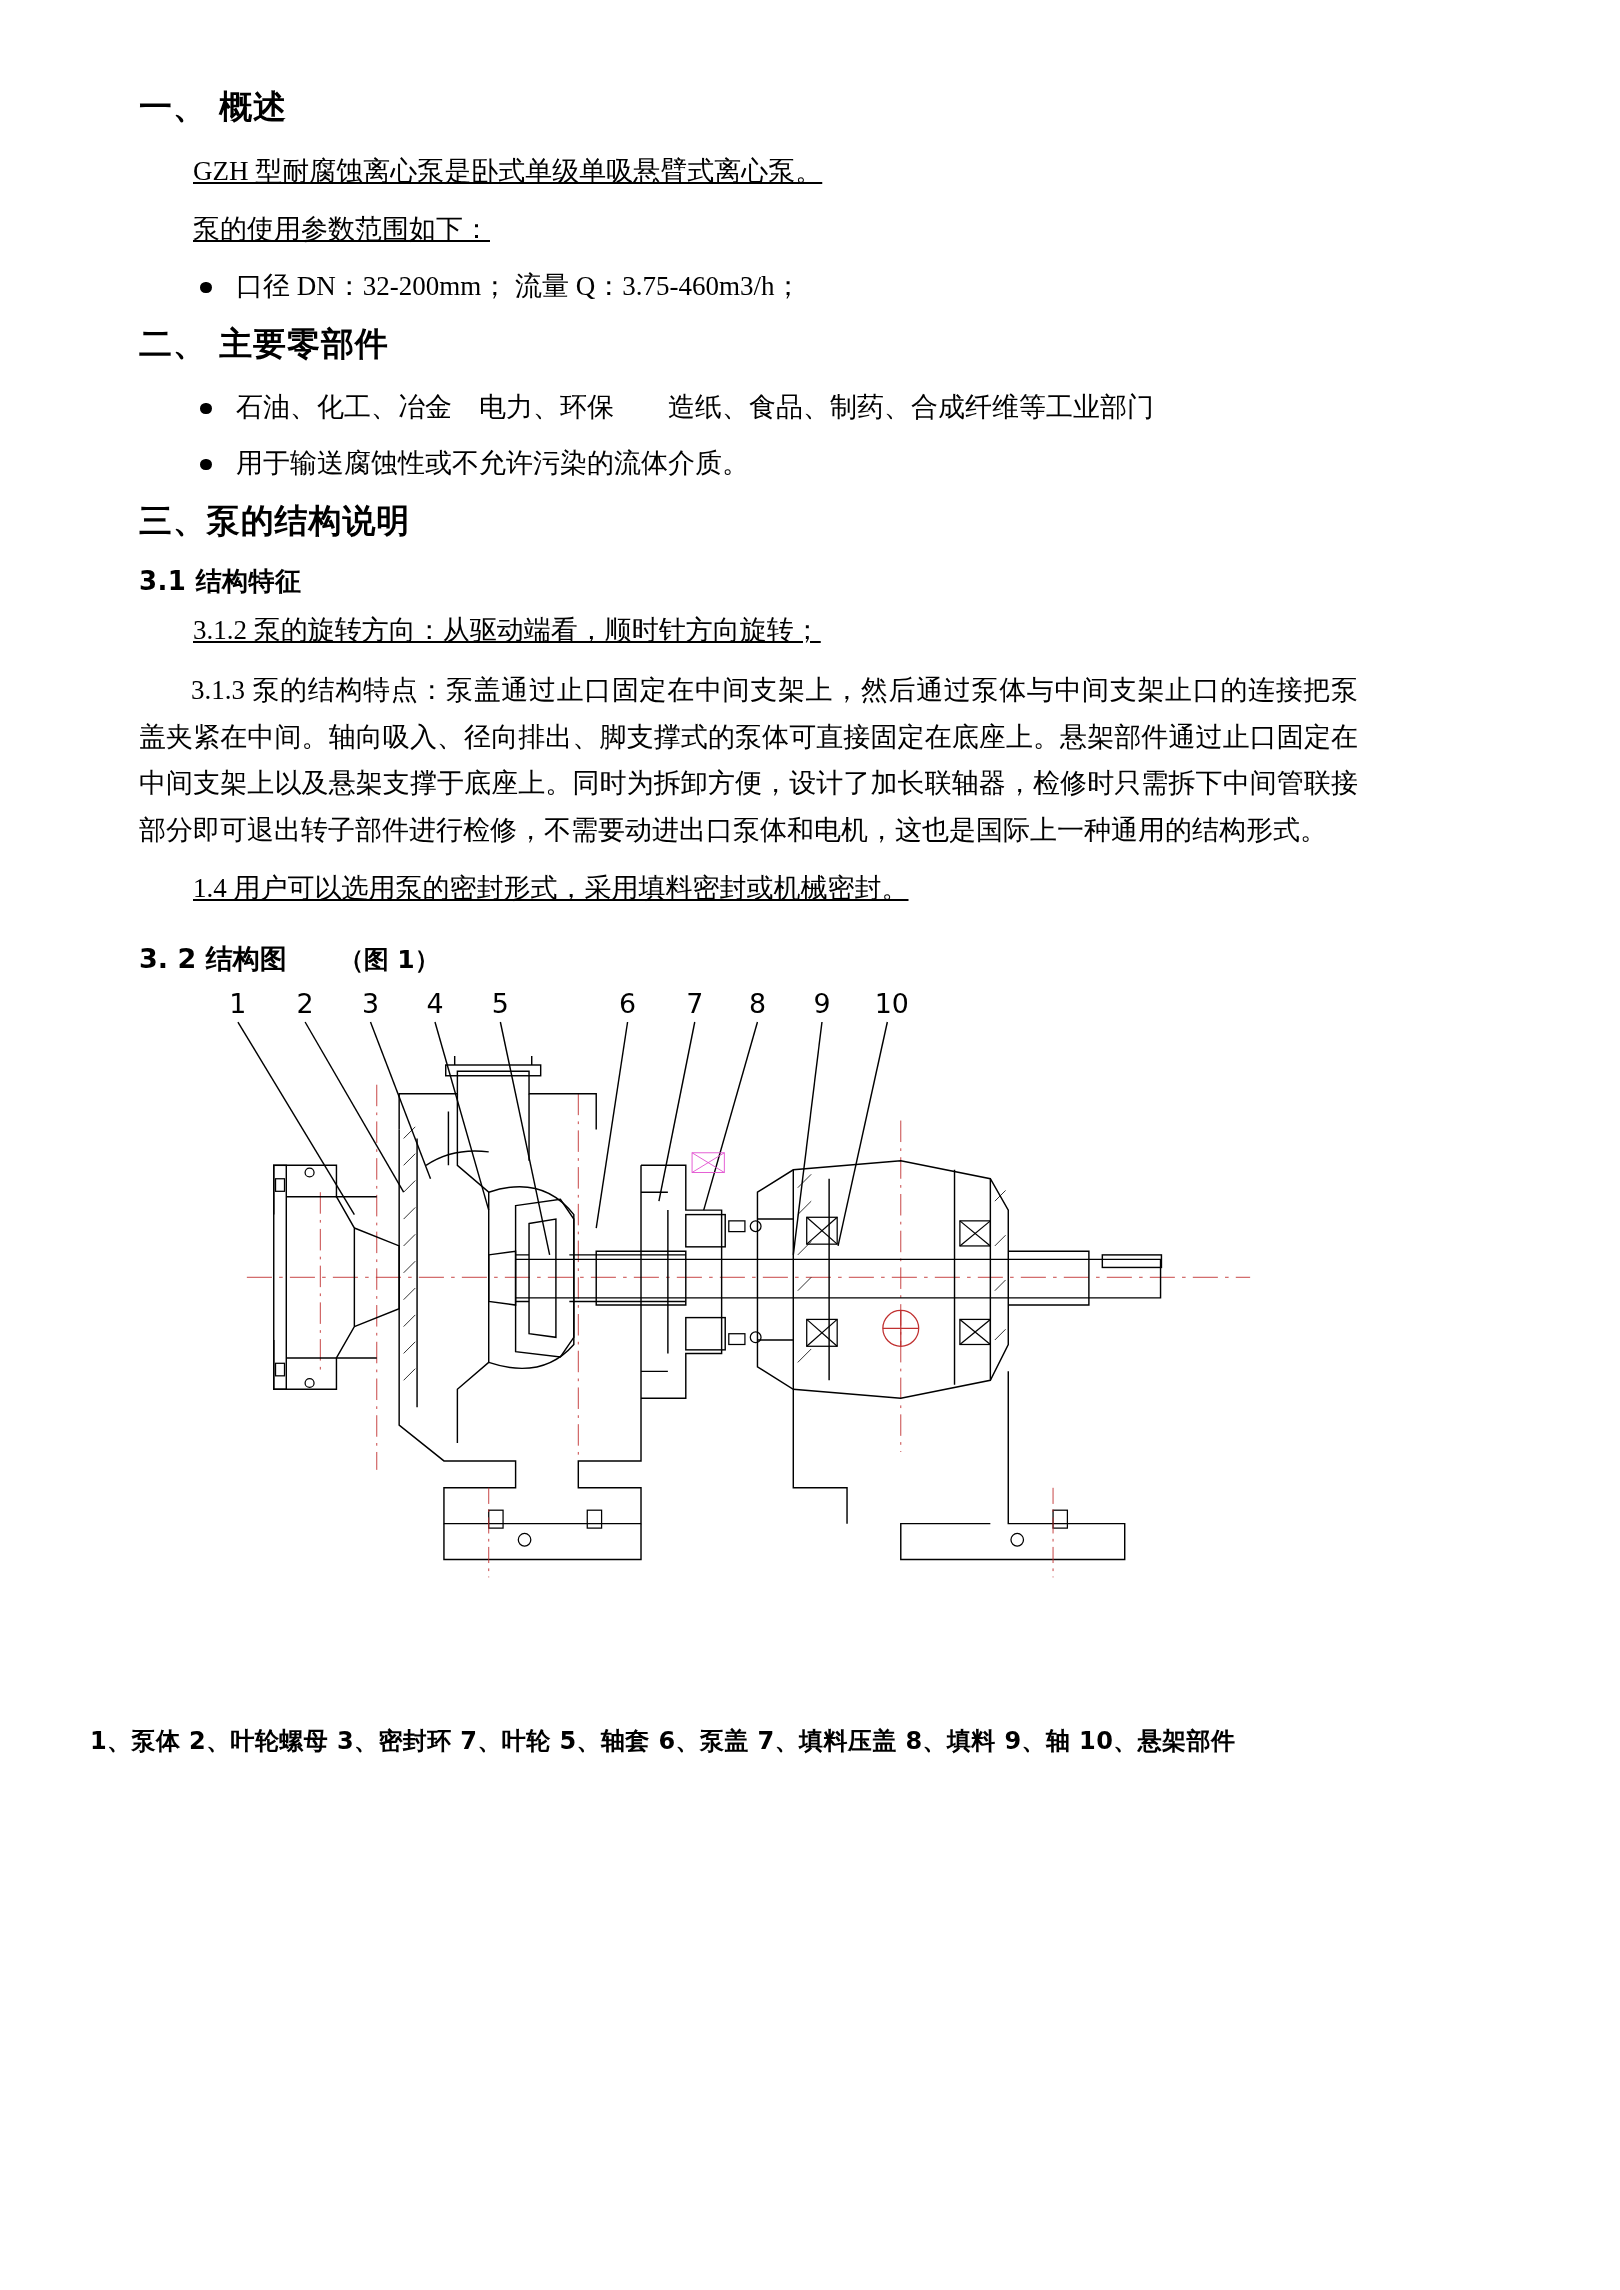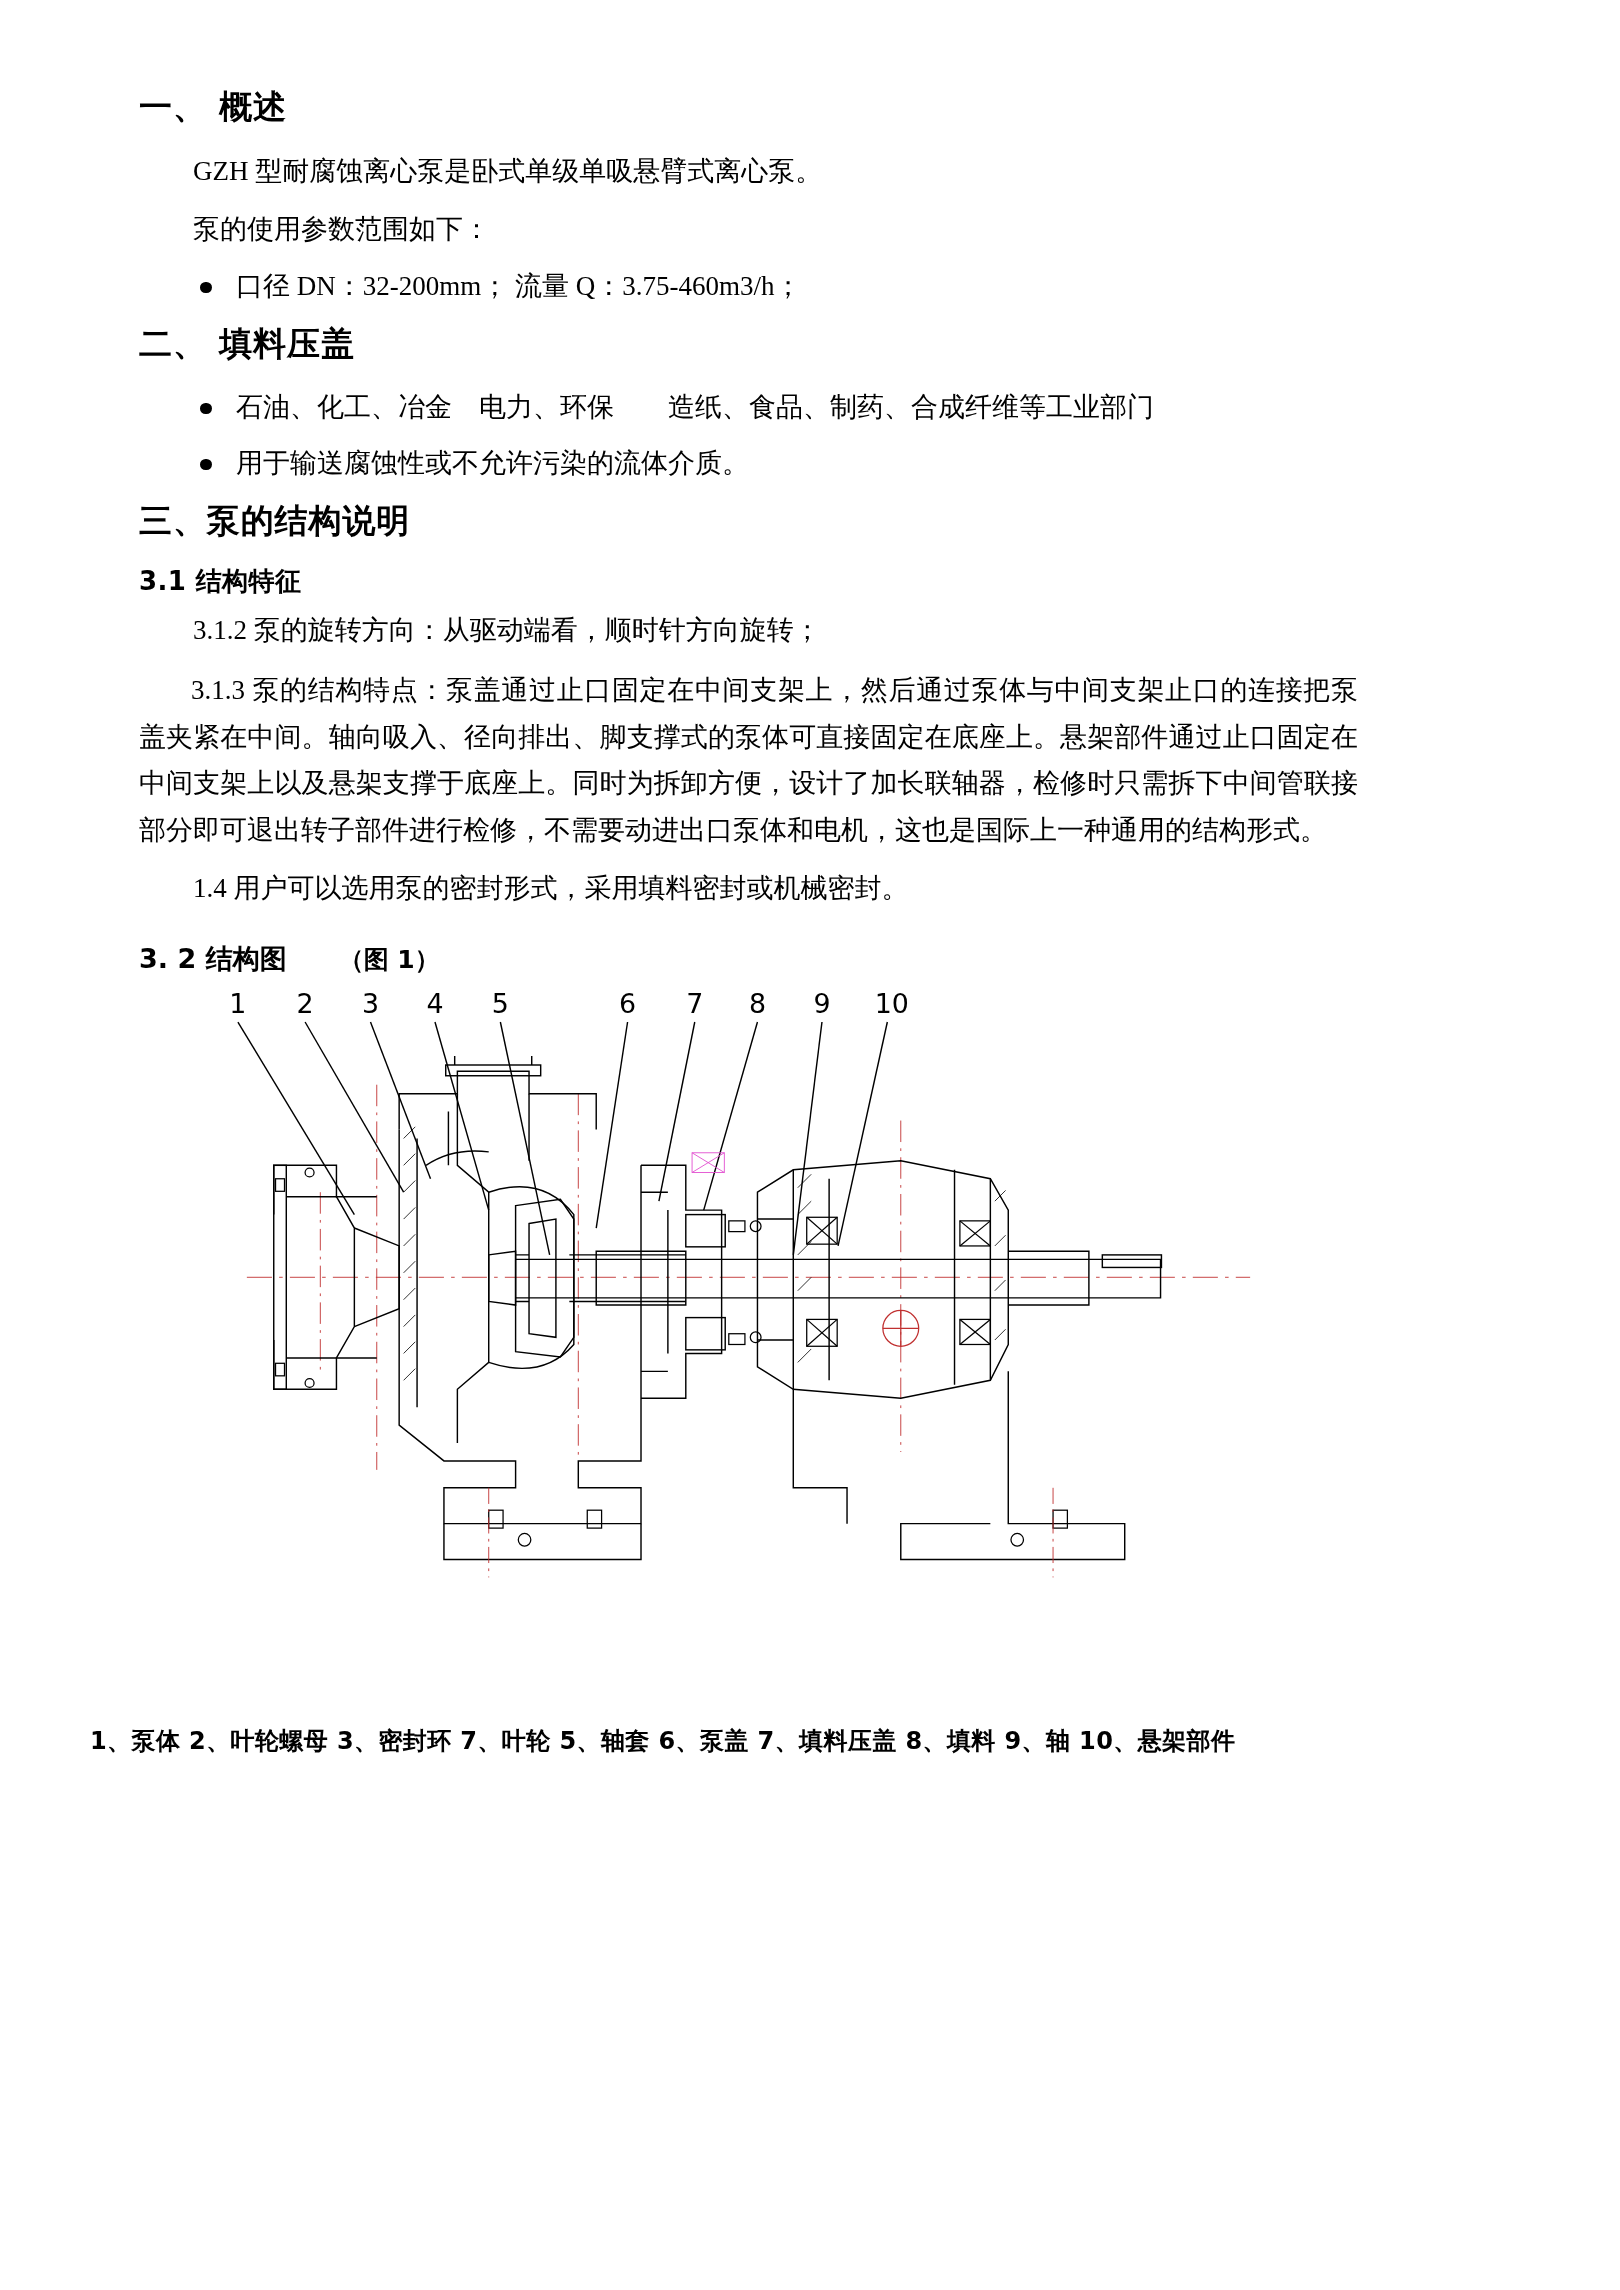--- a/index.html
+++ b/index.html
@@ -34,20 +34,21 @@
     font-weight: bold;
     font-size: 26px;
     margin: 9px 0 10.7px 0;
     letter-spacing: 0.4px;
   }
   p.body {
     font-size: 27px;
     line-height: 1.62;
     margin: 0 0 14.3px 0;
     text-indent: 54px;
+    text-decoration: underline;
   }
   p.para {
     font-size: 27px;
     line-height: 1.72;
     margin: 0 0 14.3px 0;
     text-indent: 52px;
     text-align: justify;
   }
   ul.bullets {
     list-style: none;
@@ -108,21 +109,21 @@
 
   <h1 class="sec">一、 概述</h1>
 
   <p class="body">GZH 型耐腐蚀离心泵是卧式单级单吸悬臂式离心泵。</p>
   <p class="body">泵的使用参数范围如下：</p>
 
   <ul class="bullets">
     <li>口径 DN：32-200mm；        流量 Q：3.75-460m3/h；</li>
   </ul>
 
-  <h1 class="sec">二、 填料压盖</h1>
+  <h1 class="sec">二、 主要零部件</h1>
 
   <ul class="bullets">
     <li>石油、化工、冶金　电力、环保　　造纸、食品、制药、合成纤维等工业部门</li>
     <li>用于输送腐蚀性或不允许污染的流体介质。</li>
   </ul>
 
   <h1 class="sec">三、泵的结构说明</h1>
 
   <h2 class="sub">3.1 结构特征</h2>
 

